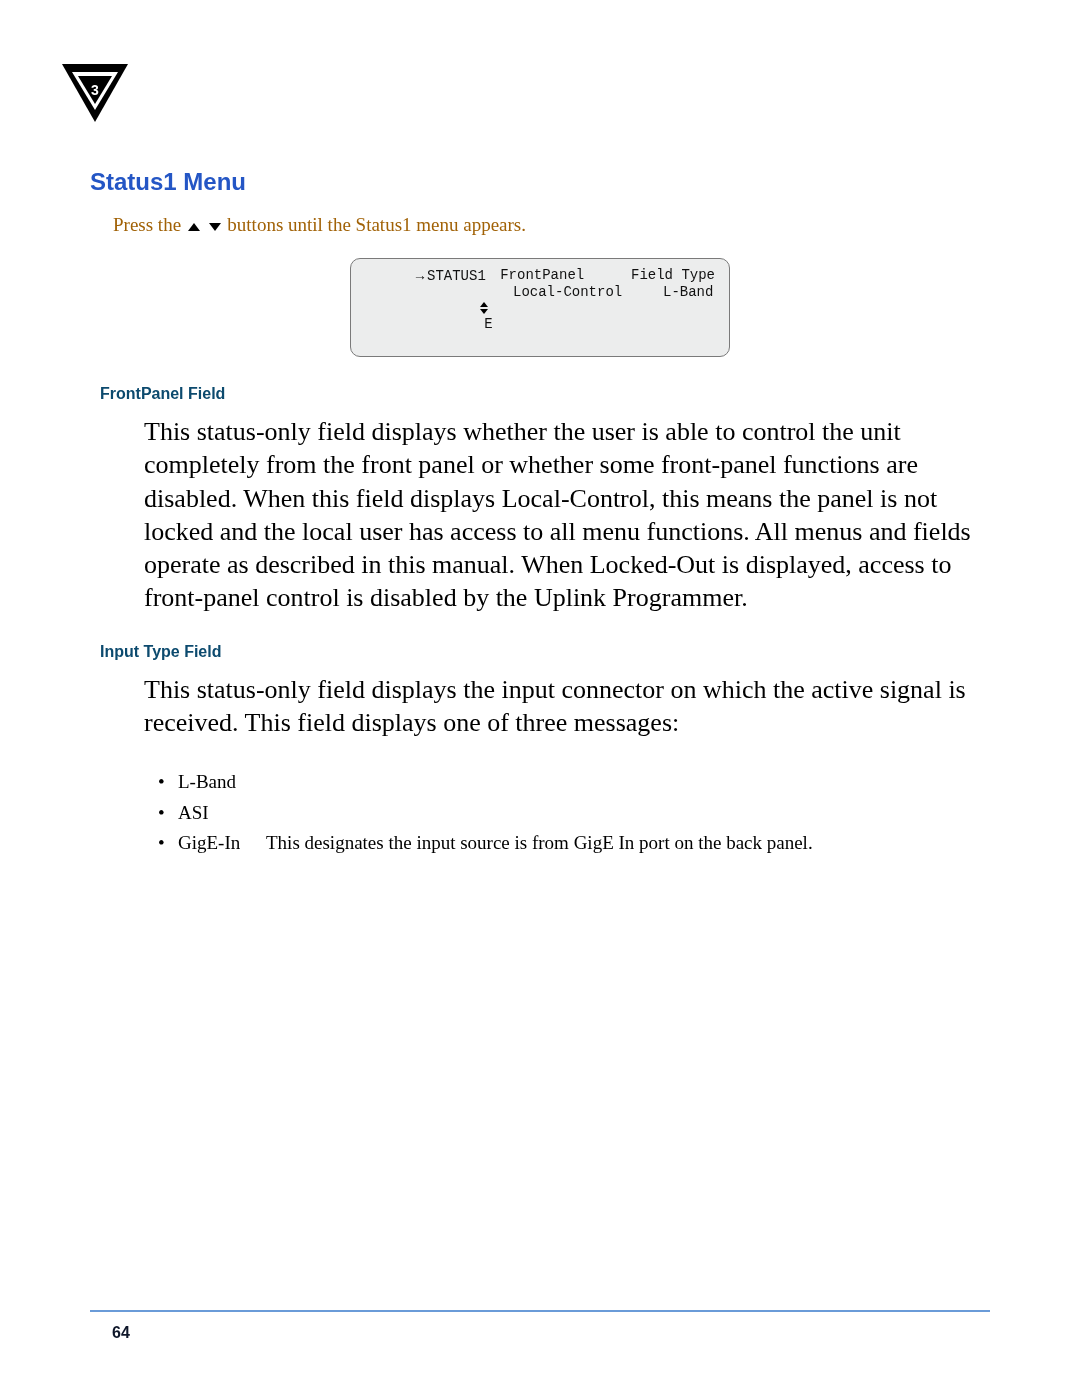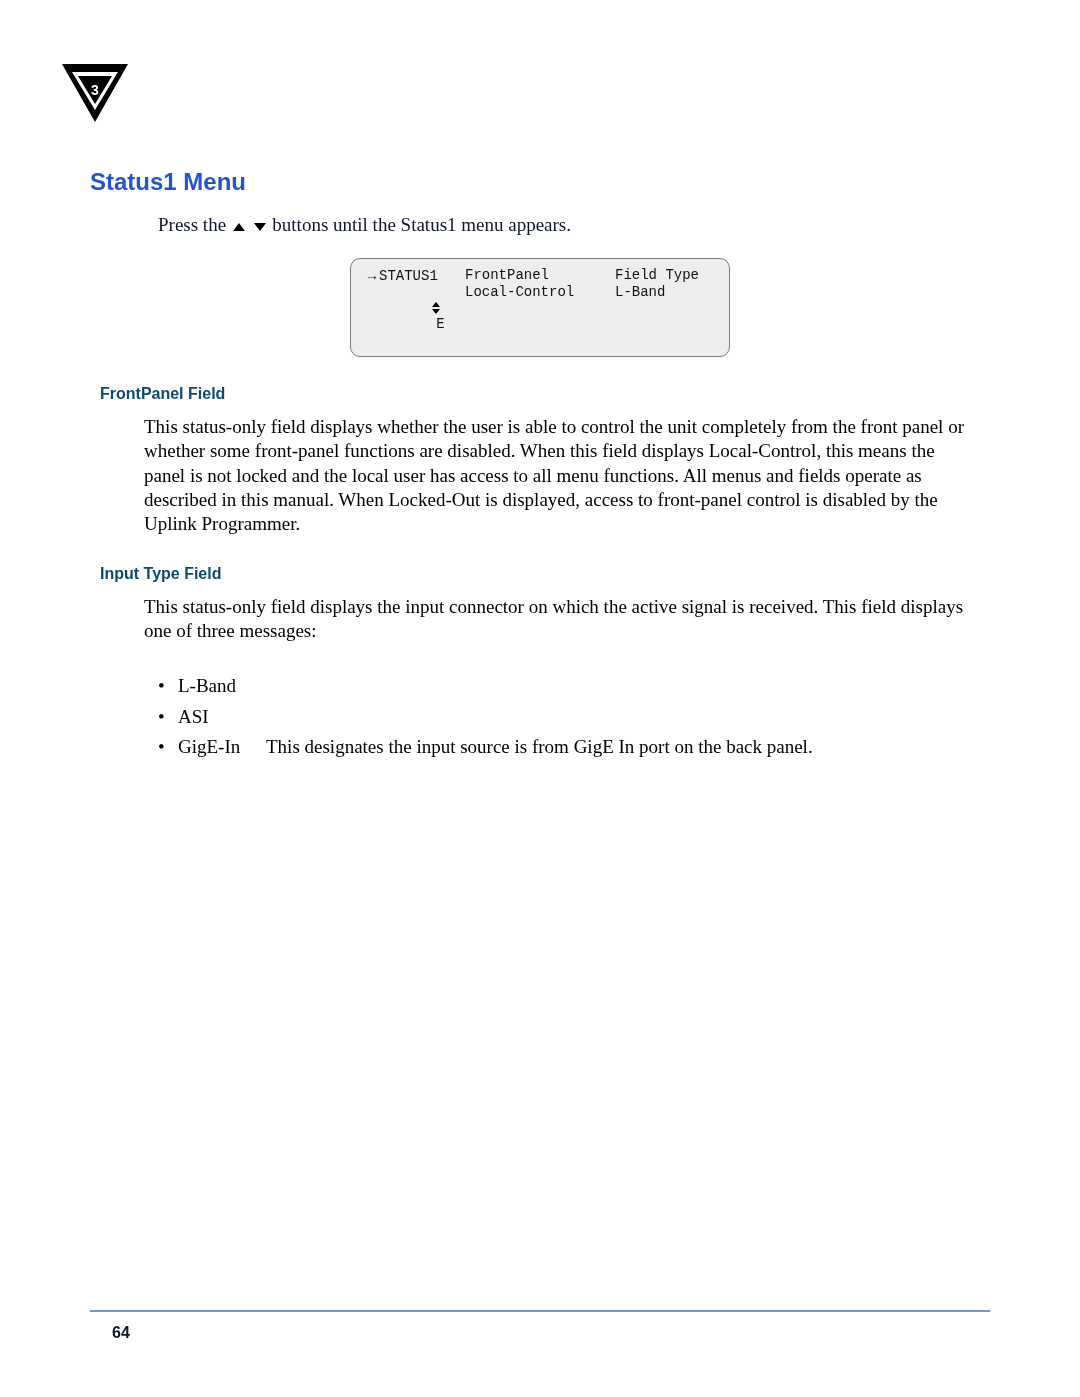--- a/index.html
+++ b/index.html
@@ -32,22 +32,22 @@
     }
     .section-heading {
       font-family: Arial, Helvetica, sans-serif;
       font-weight: bold;
       font-size: 24px;
       color: #2456c5;
       margin-bottom: 18px;
     }
     .intro-line {
       font-size: 19px;
-      color: #0f172a;
-      margin-left: 68px;
+      color: #a16207;
+      margin-left: 23px;
       margin-bottom: 22px;
     }
     .intro-line .tri-up,
     .intro-line .tri-down {
       display: inline-block;
       vertical-align: middle;
       margin: 0 2px;
     }
     .tri-up {
       width: 0; height: 0;
@@ -69,21 +69,21 @@
       border-radius: 10px;
       padding: 8px 14px 8px 14px;
       font-family: 'Courier New', Courier, monospace;
       font-size: 14px;
       color: #111;
     }
     .lcd-row {
       display: flex;
       white-space: pre;
     }
-    .lcd-c1 { width: 100px; display: inline-block; }
+    .lcd-c1 { width: 100px; display: inline-block; margin-left: 48px; }
     .lcd-c2 { width: 150px; display: inline-block; }
     .lcd-c3 { flex: 1; display: inline-block; }
     .lcd-arrow { font-family: Arial, sans-serif; }
     .sm-tri-up {
       display: inline-block;
       width: 0; height: 0;
       border-left: 4px solid transparent;
       border-right: 4px solid transparent;
       border-bottom: 5px solid #000;
       vertical-align: middle;
@@ -104,21 +104,21 @@
       vertical-align: middle;
     }
     .subheading {
       font-family: Arial, Helvetica, sans-serif;
       font-weight: bold;
       font-size: 16px;
       color: #0c4a6e;
       margin: 0 0 12px 10px;
     }
     .body-para {
-      font-size: 19px;
+      font-size: 26px;
       line-height: 1.28;
       color: #000;
       margin: 0 10px 28px 54px;
     }
     .def-list {
       margin: 0 10px 20px 68px;
     }
     .def-row {
       display: flex;
       font-size: 19px;

